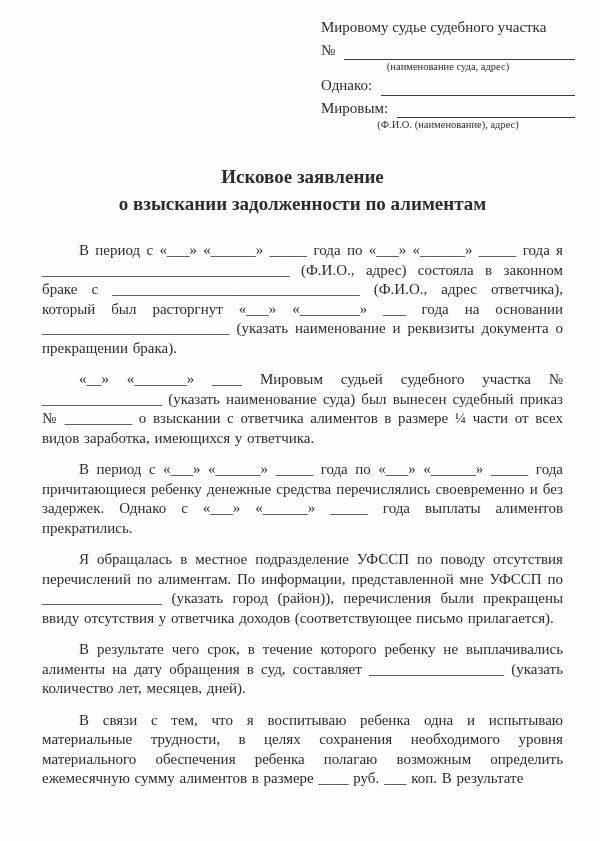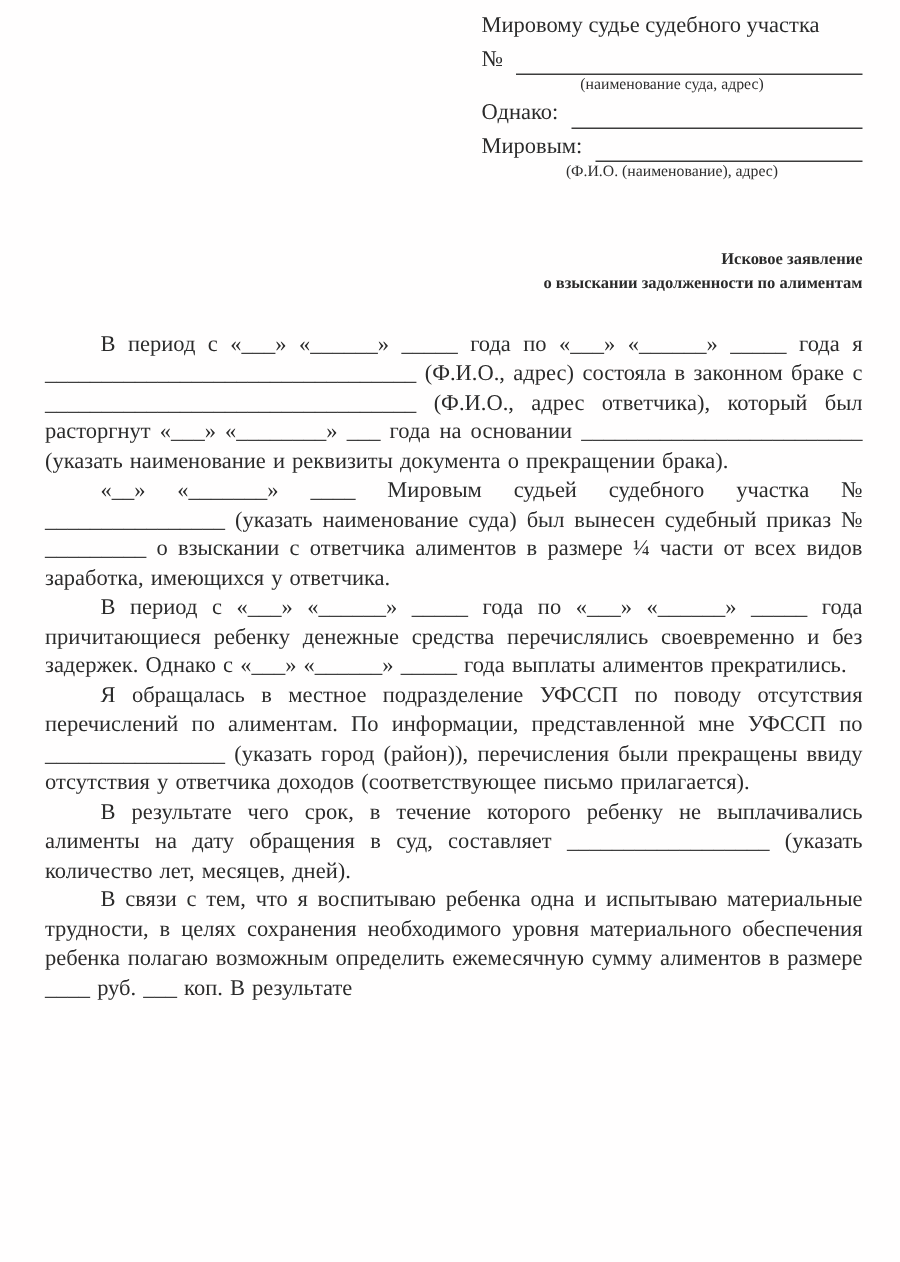--- a/index.html
+++ b/index.html
@@ -5,21 +5,21 @@
   * { box-sizing: border-box; }
   html, body { margin: 0; padding: 0; background: #ffffff; }
   .page {
     position: relative;
     width: 600px;
     height: 841px;
     margin: 0 auto;
     background: #fffefe;
     font-family: "Liberation Serif", "DejaVu Serif", serif;
     color: #2b2b2b;
-    padding: 8px 25px 4px 30px;
+    padding: 18px 25px 4px 30px;
     overflow: hidden;
   }
   
   .header-block {
     width: 254px;
     margin-left: auto;
     font-size: 15px;
     line-height: 1.3;
   }
   .blank-row {
@@ -35,35 +35,35 @@
   }
   .hint {
     font-size: 10.5px;
     line-height: 1.15;
     text-align: center;
     margin-top: 1px;
     color: #2e2e2e;
   }
   
   .doc-title {
-    margin-top: 45px;
-    text-align: right;
+    margin-top: 33px;
+    text-align: center;
     font-weight: bold;
-    font-size: 11px;
+    font-size: 19px;
     line-height: 1.4;
   }
   
   .body-text {
     margin-top: 24px;
     font-size: 15px;
     line-height: 19.5px;
     text-align: justify;
   }
   .body-text p {
-    margin: 0;
+    margin: 12px;
     text-indent: 37px;
     word-spacing: 1px;
   }
 </style>
 </head>
 <body>
 
 <div class="page">
 
   <div class="header-block">

